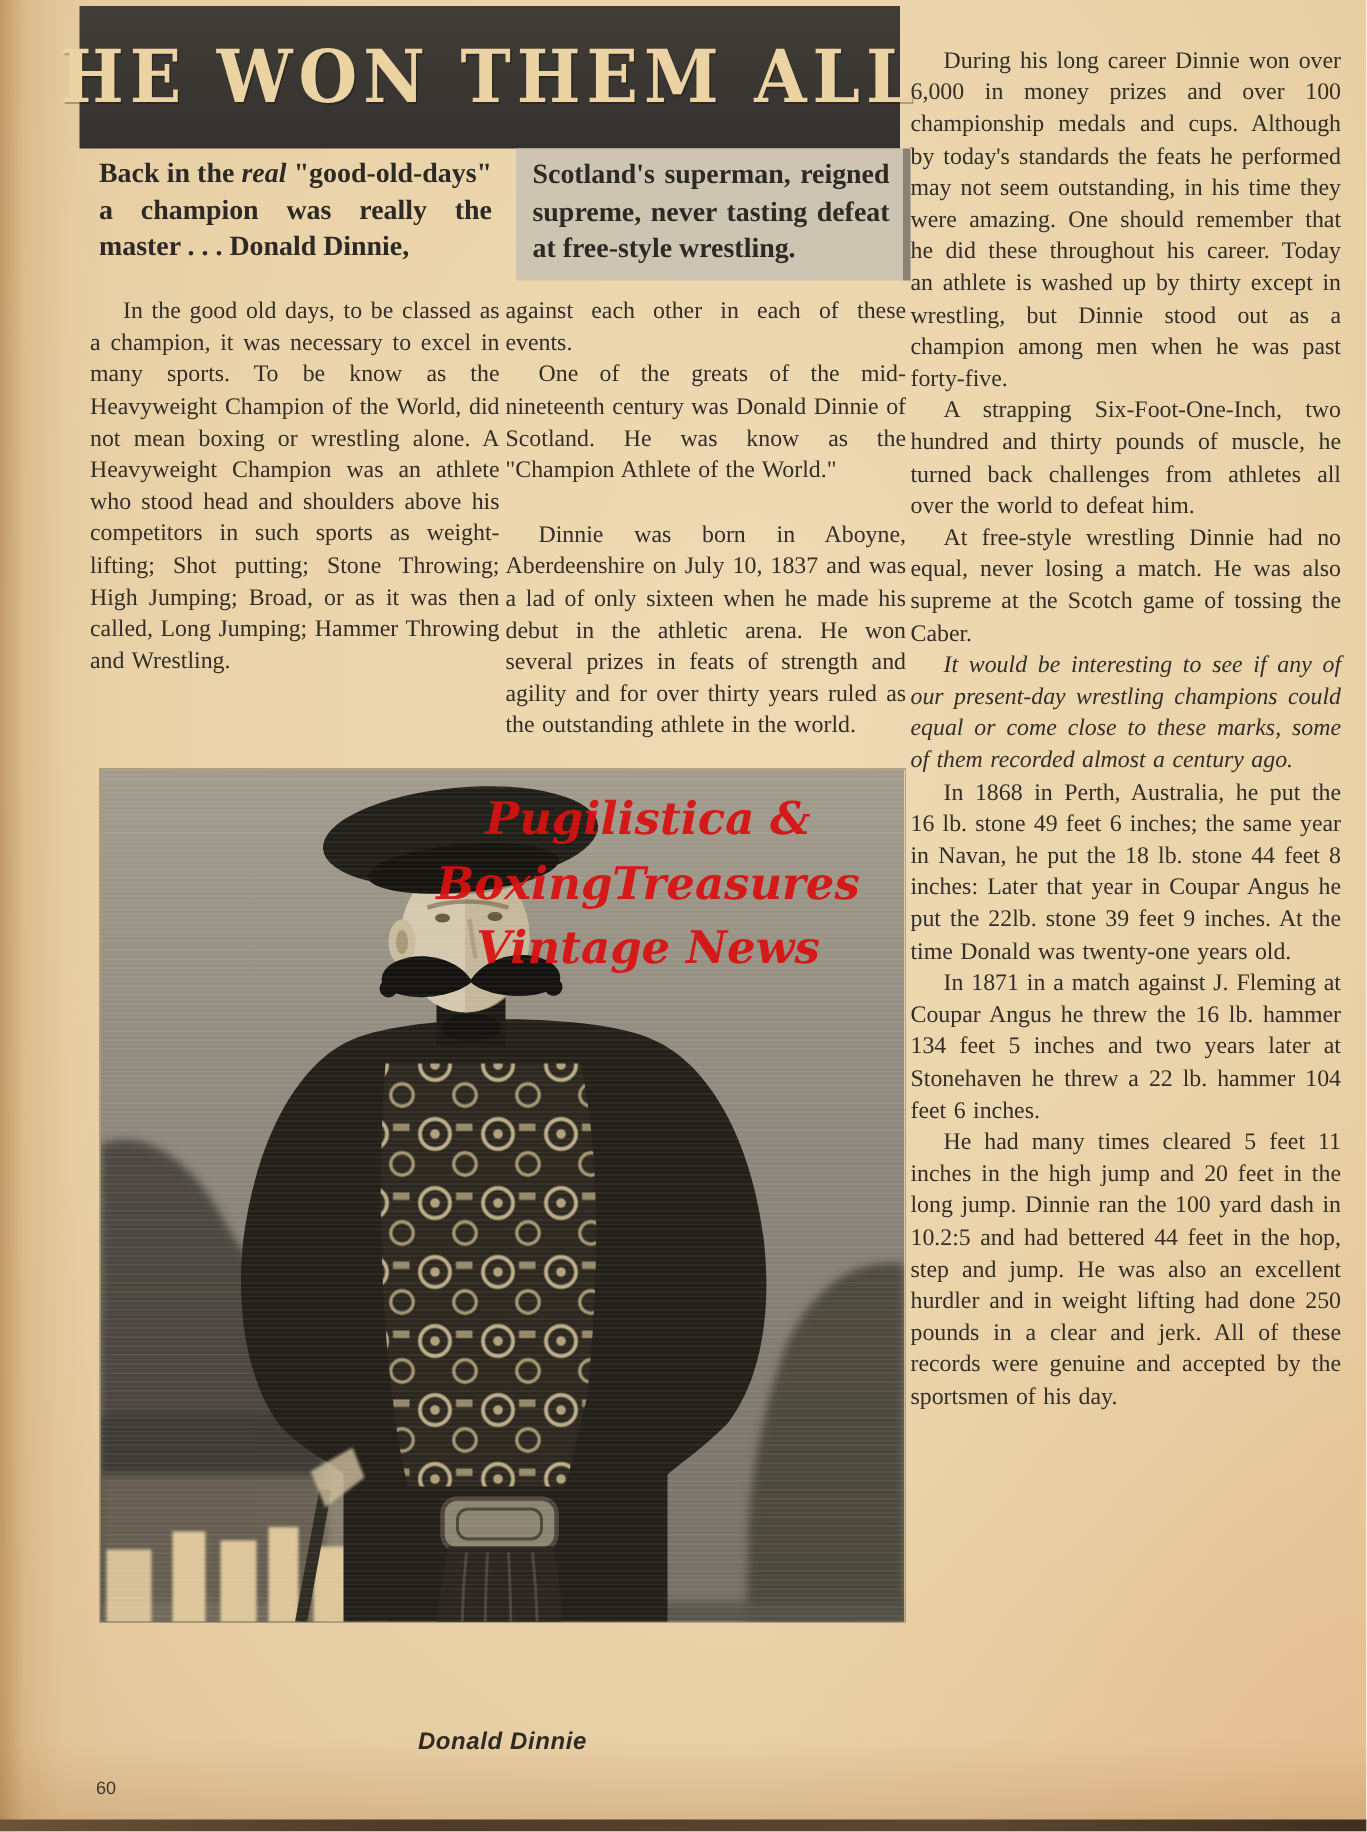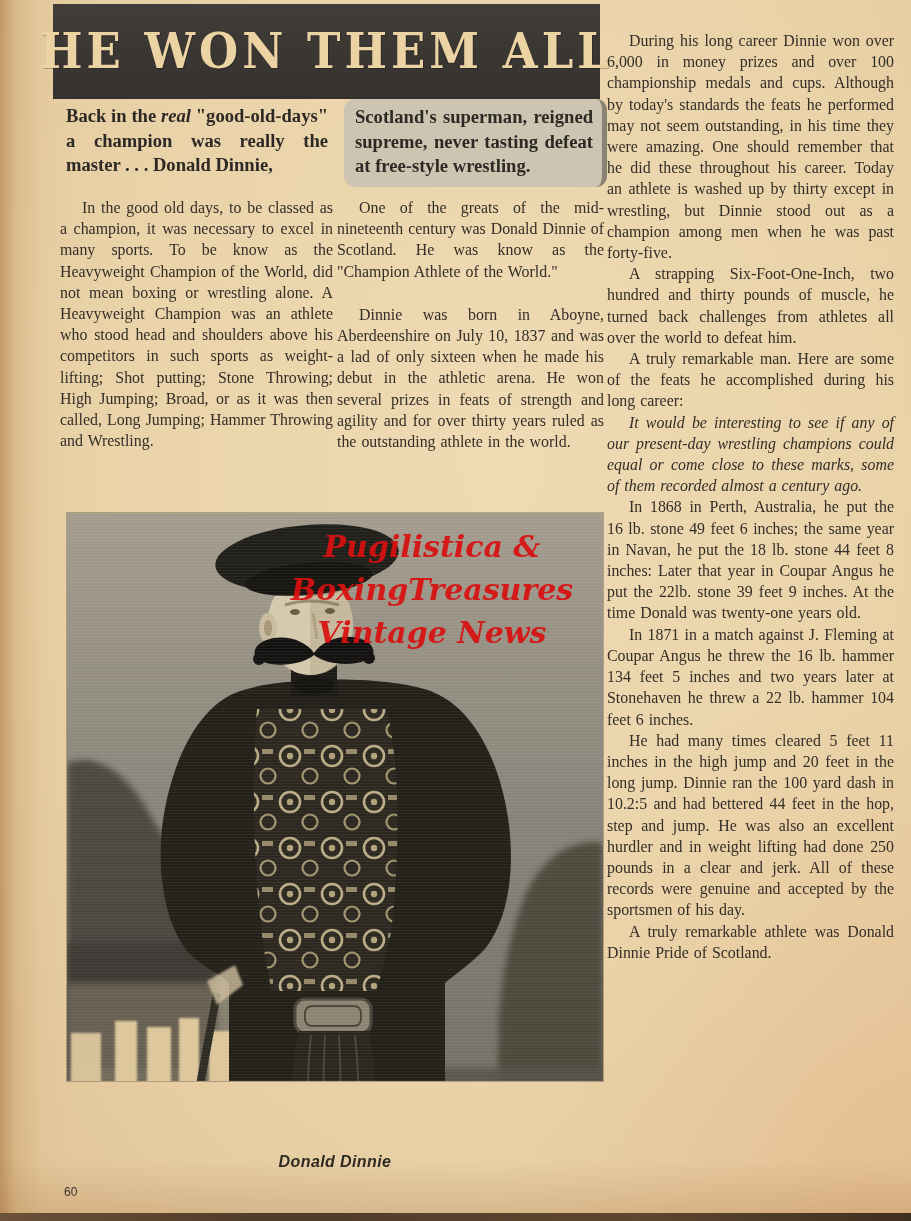--- a/index.html
+++ b/index.html
@@ -17,21 +17,21 @@
     display:flex;align-items:center;justify-content:center;}
   .masthead-title{font-family:"DejaVu Serif",serif;font-weight:700;font-size:45px;
     letter-spacing:4px;color:#ecd3a4;white-space:nowrap;transform:scaleY(1.08);
     text-shadow:1px 1px 0 rgba(0,0,0,.25);margin:0;}
   
   .deck{position:absolute;font-weight:700;font-size:18.6px;line-height:24.5px;
     color:#2d2a25;text-align:justify;}
   .deck-left{left:66px;top:104px;width:262px;}
   .deck-left .ital{font-style:italic;}
   .deck-right{left:344px;top:99px;width:238px;padding:6px 9px 8px 11px;
-    background:#cdc5b1;border-right:5px solid rgba(58,50,40,.45);border-radius:11px;}
+    background:#cdc5b1;border-right:5px solid rgba(58,50,40,.45);}
   
   .col{position:absolute;}
   .col p{margin:0;font-size:15.9px;line-height:21.2px;text-align:justify;
     text-indent:22px;color:#332e27;word-spacing:1px;}
   .col p.cont{text-indent:0;}
   .col p.gap{margin-top:22px;}
   .col p.italic{font-style:italic;}
   .col1{left:60px;top:197px;width:273px;}
   .col2{left:337px;top:197px;width:267px;}
   .col3{left:607px;top:30px;width:287px;}
@@ -67,33 +67,33 @@
   </div>
   <div class="deck deck-right">
     <span>Scotland's superman, reigned supreme, never tasting defeat at free-style wrestling.</span>
   </div>
 
   <div class="col col1">
     <p>In the good old days, to be classed as a champion, it was necessary to excel in many sports. To be know as the Heavyweight Champion of the World, did not mean boxing or wrestling alone. A Heavyweight Champion was an athlete who stood head and shoulders above his competitors in such sports as weight-lifting; Shot putting; Stone Throwing; High Jumping; Broad, or as it was then called, Long Jumping; Hammer Throwing and Wrestling.</p>
   </div>
 
   <div class="col col2">
+    <p class="cont">against each other in each of these events.</p>
     <p>One of the greats of the mid-nineteenth century was Donald Dinnie of Scotland. He was know as the "Champion Athlete of the World."</p>
     <p class="gap">Dinnie was born in Aboyne, Aberdeenshire on July 10, 1837 and was a lad of only sixteen when he made his debut in the athletic arena. He won several prizes in feats of strength and agility and for over thirty years ruled as the outstanding athlete in the world.</p>
   </div>
 
   <div class="col col3">
     <p>During his long career Dinnie won over 6,000 in money prizes and over 100 championship medals and cups. Although by today's standards the feats he performed may not seem outstanding, in his time they were amazing. One should remember that he did these throughout his career. Today an athlete is washed up by thirty except in wrestling, but Dinnie stood out as a champion among men when he was past forty-five.</p>
     <p>A strapping Six-Foot-One-Inch, two hundred and thirty pounds of muscle, he turned back challenges from athletes all over the world to defeat him.</p>
-    <p>A truly remarkable man. Here are some of the feats he accomplished during his long career:</p>
+    <p>At free-style wrestling Dinnie had no equal, never losing a match. He was also supreme at the Scotch game of tossing the Caber.</p>
     <p class="italic">It would be interesting to see if any of our present-day wrestling champions could equal or come close to these marks, some of them recorded almost a century ago.</p>
     <p>In 1868 in Perth, Australia, he put the 16 lb. stone 49 feet 6 inches; the same year in Navan, he put the 18 lb. stone 44 feet 8 inches: Later that year in Coupar Angus he put the 22lb. stone 39 feet 9 inches. At the time Donald was twenty-one years old.</p>
     <p>In 1871 in a match against J. Fleming at Coupar Angus he threw the 16 lb. hammer 134 feet 5 inches and two years later at Stonehaven he threw a 22 lb. hammer 104 feet 6 inches.</p>
     <p>He had many times cleared 5 feet 11 inches in the high jump and 20 feet in the long jump. Dinnie ran the 100 yard dash in 10.2:5 and had bettered 44 feet in the hop, step and jump. He was also an excellent hurdler and in weight lifting had done 250 pounds in a clear and jerk. All of these records were genuine and accepted by the sportsmen of his day.</p>
-    <p>A truly remarkable athlete was Donald Dinnie Pride of Scotland.</p>
   </div>
 
   <div class="photo">
     <svg viewBox="0 0 536 632" preserveAspectRatio="none">
       <defs>
         <linearGradient id="sky" x1="0" y1="0" x2="0" y2="1">
           <stop offset="0" stop-color="#a39c8e"></stop>
           <stop offset="0.45" stop-color="#8a857a"></stop>
           <stop offset="1" stop-color="#6e6b60"></stop>
         </linearGradient>

